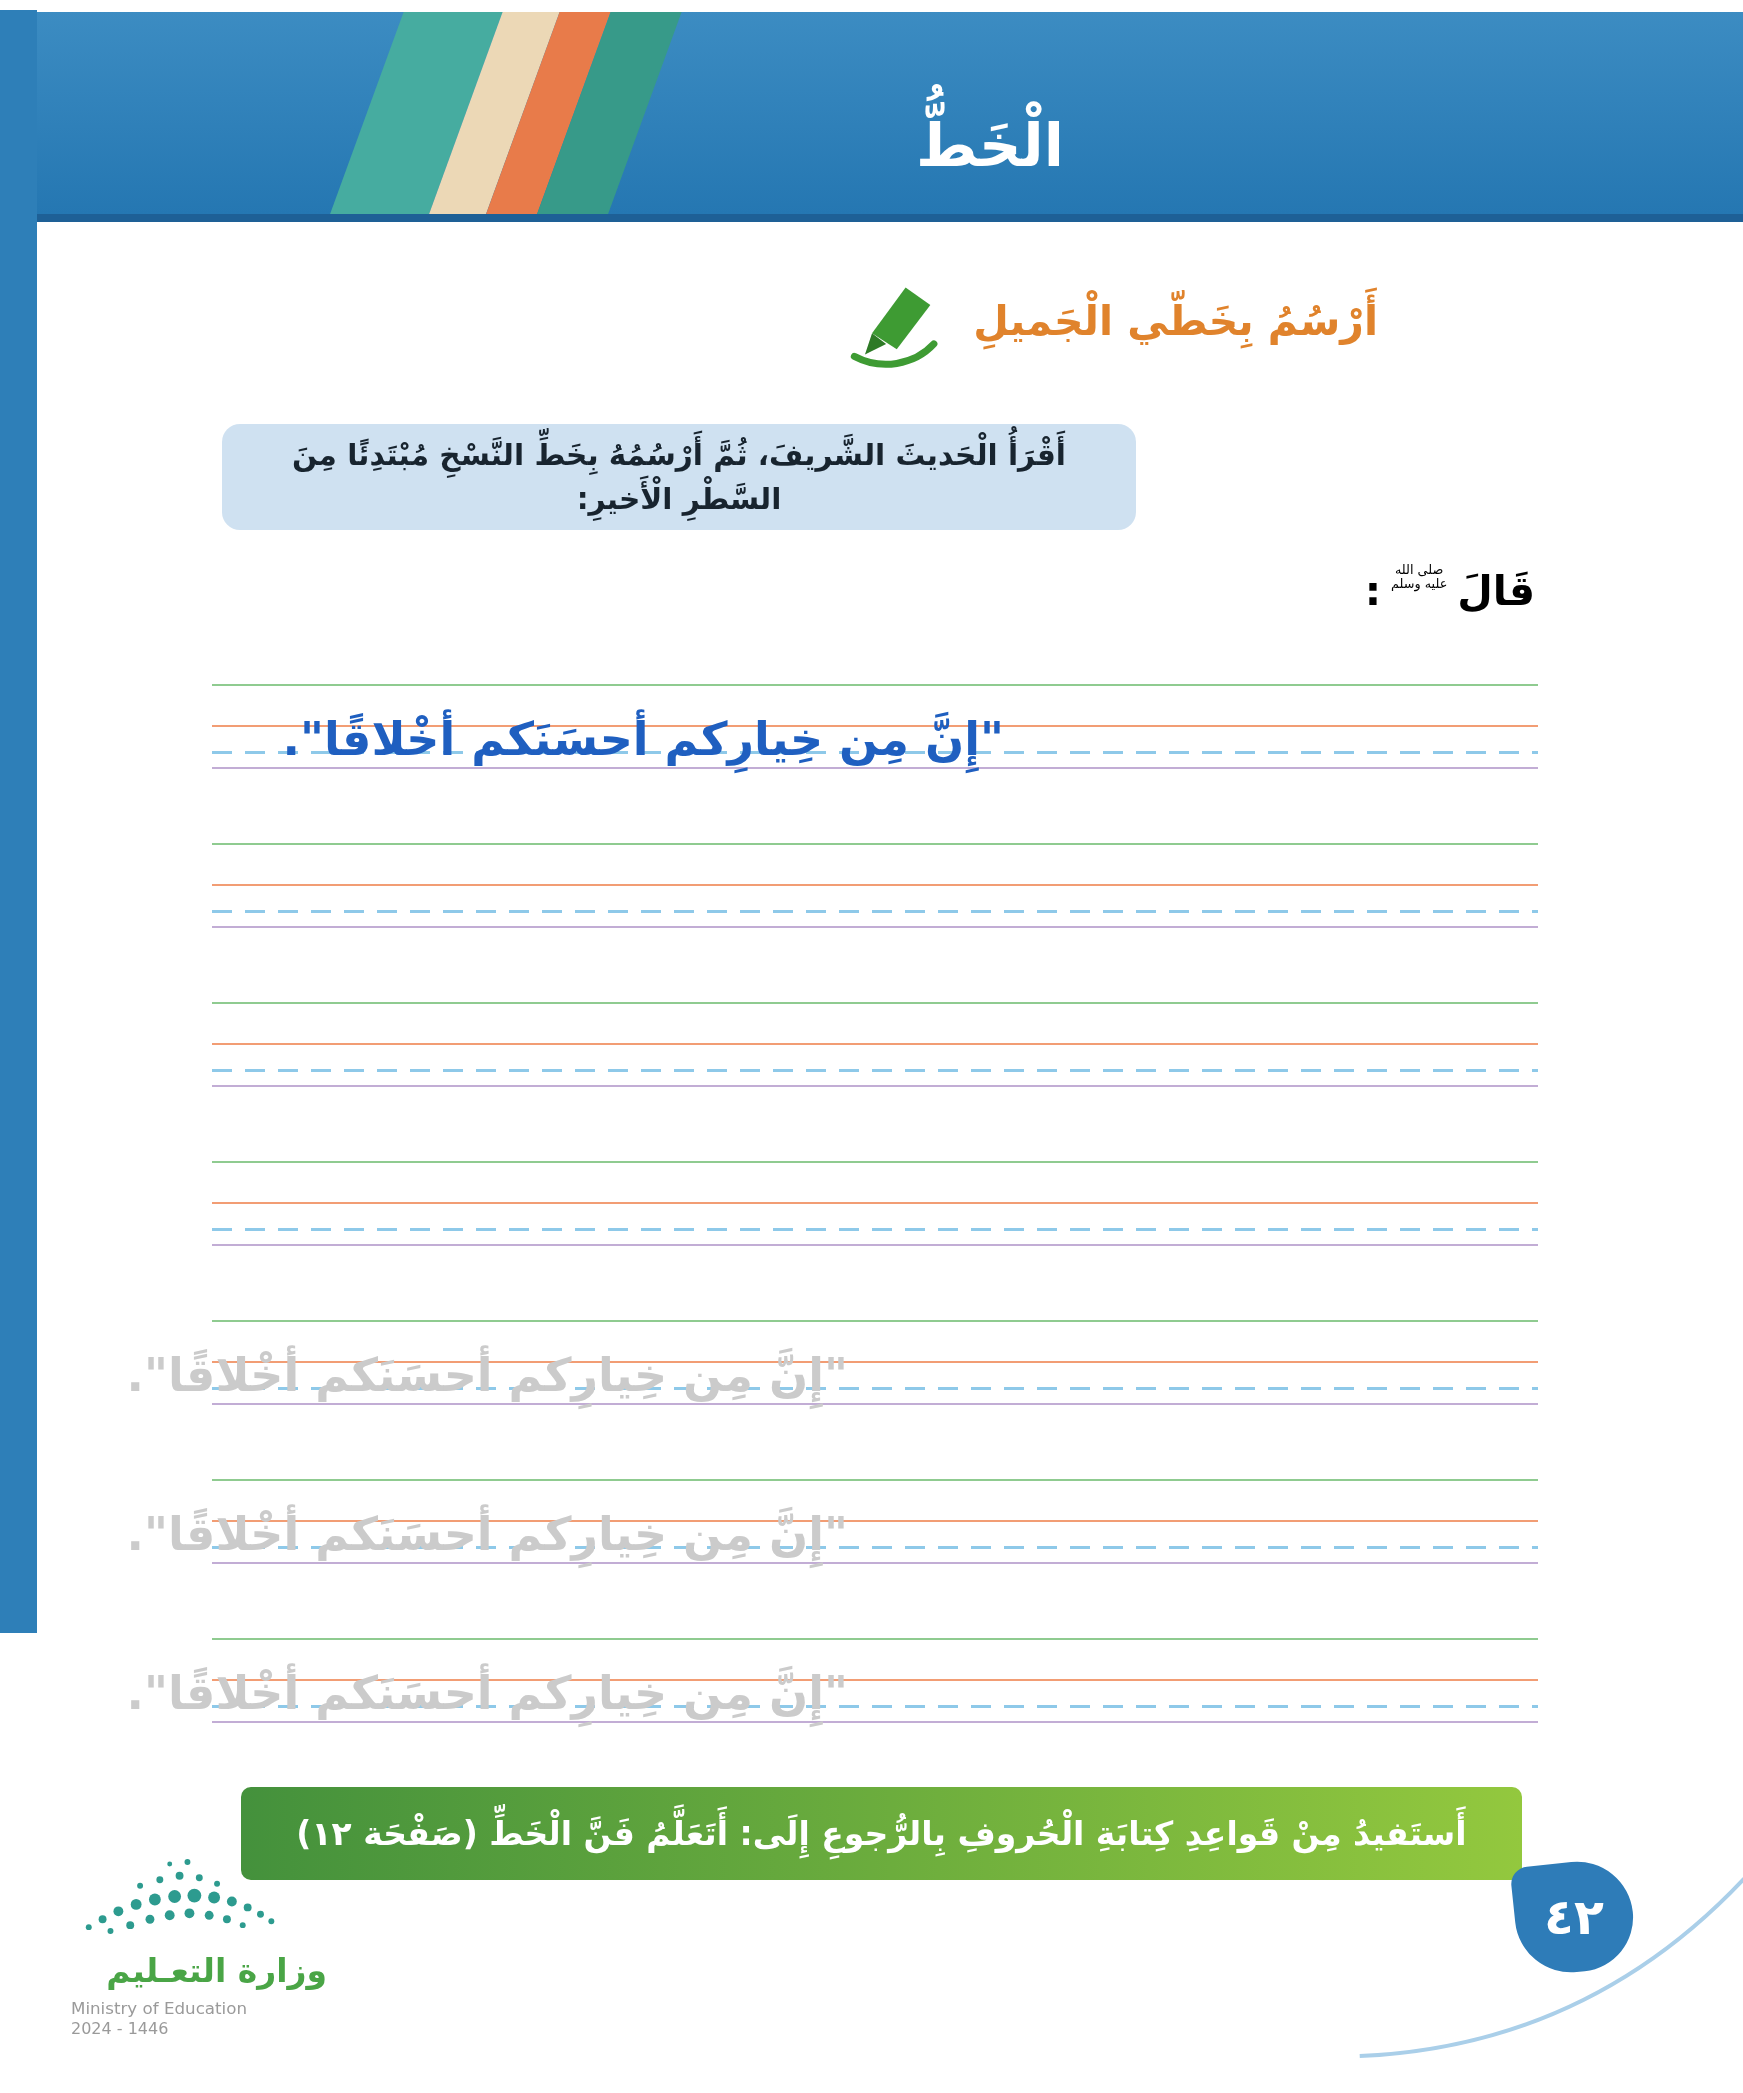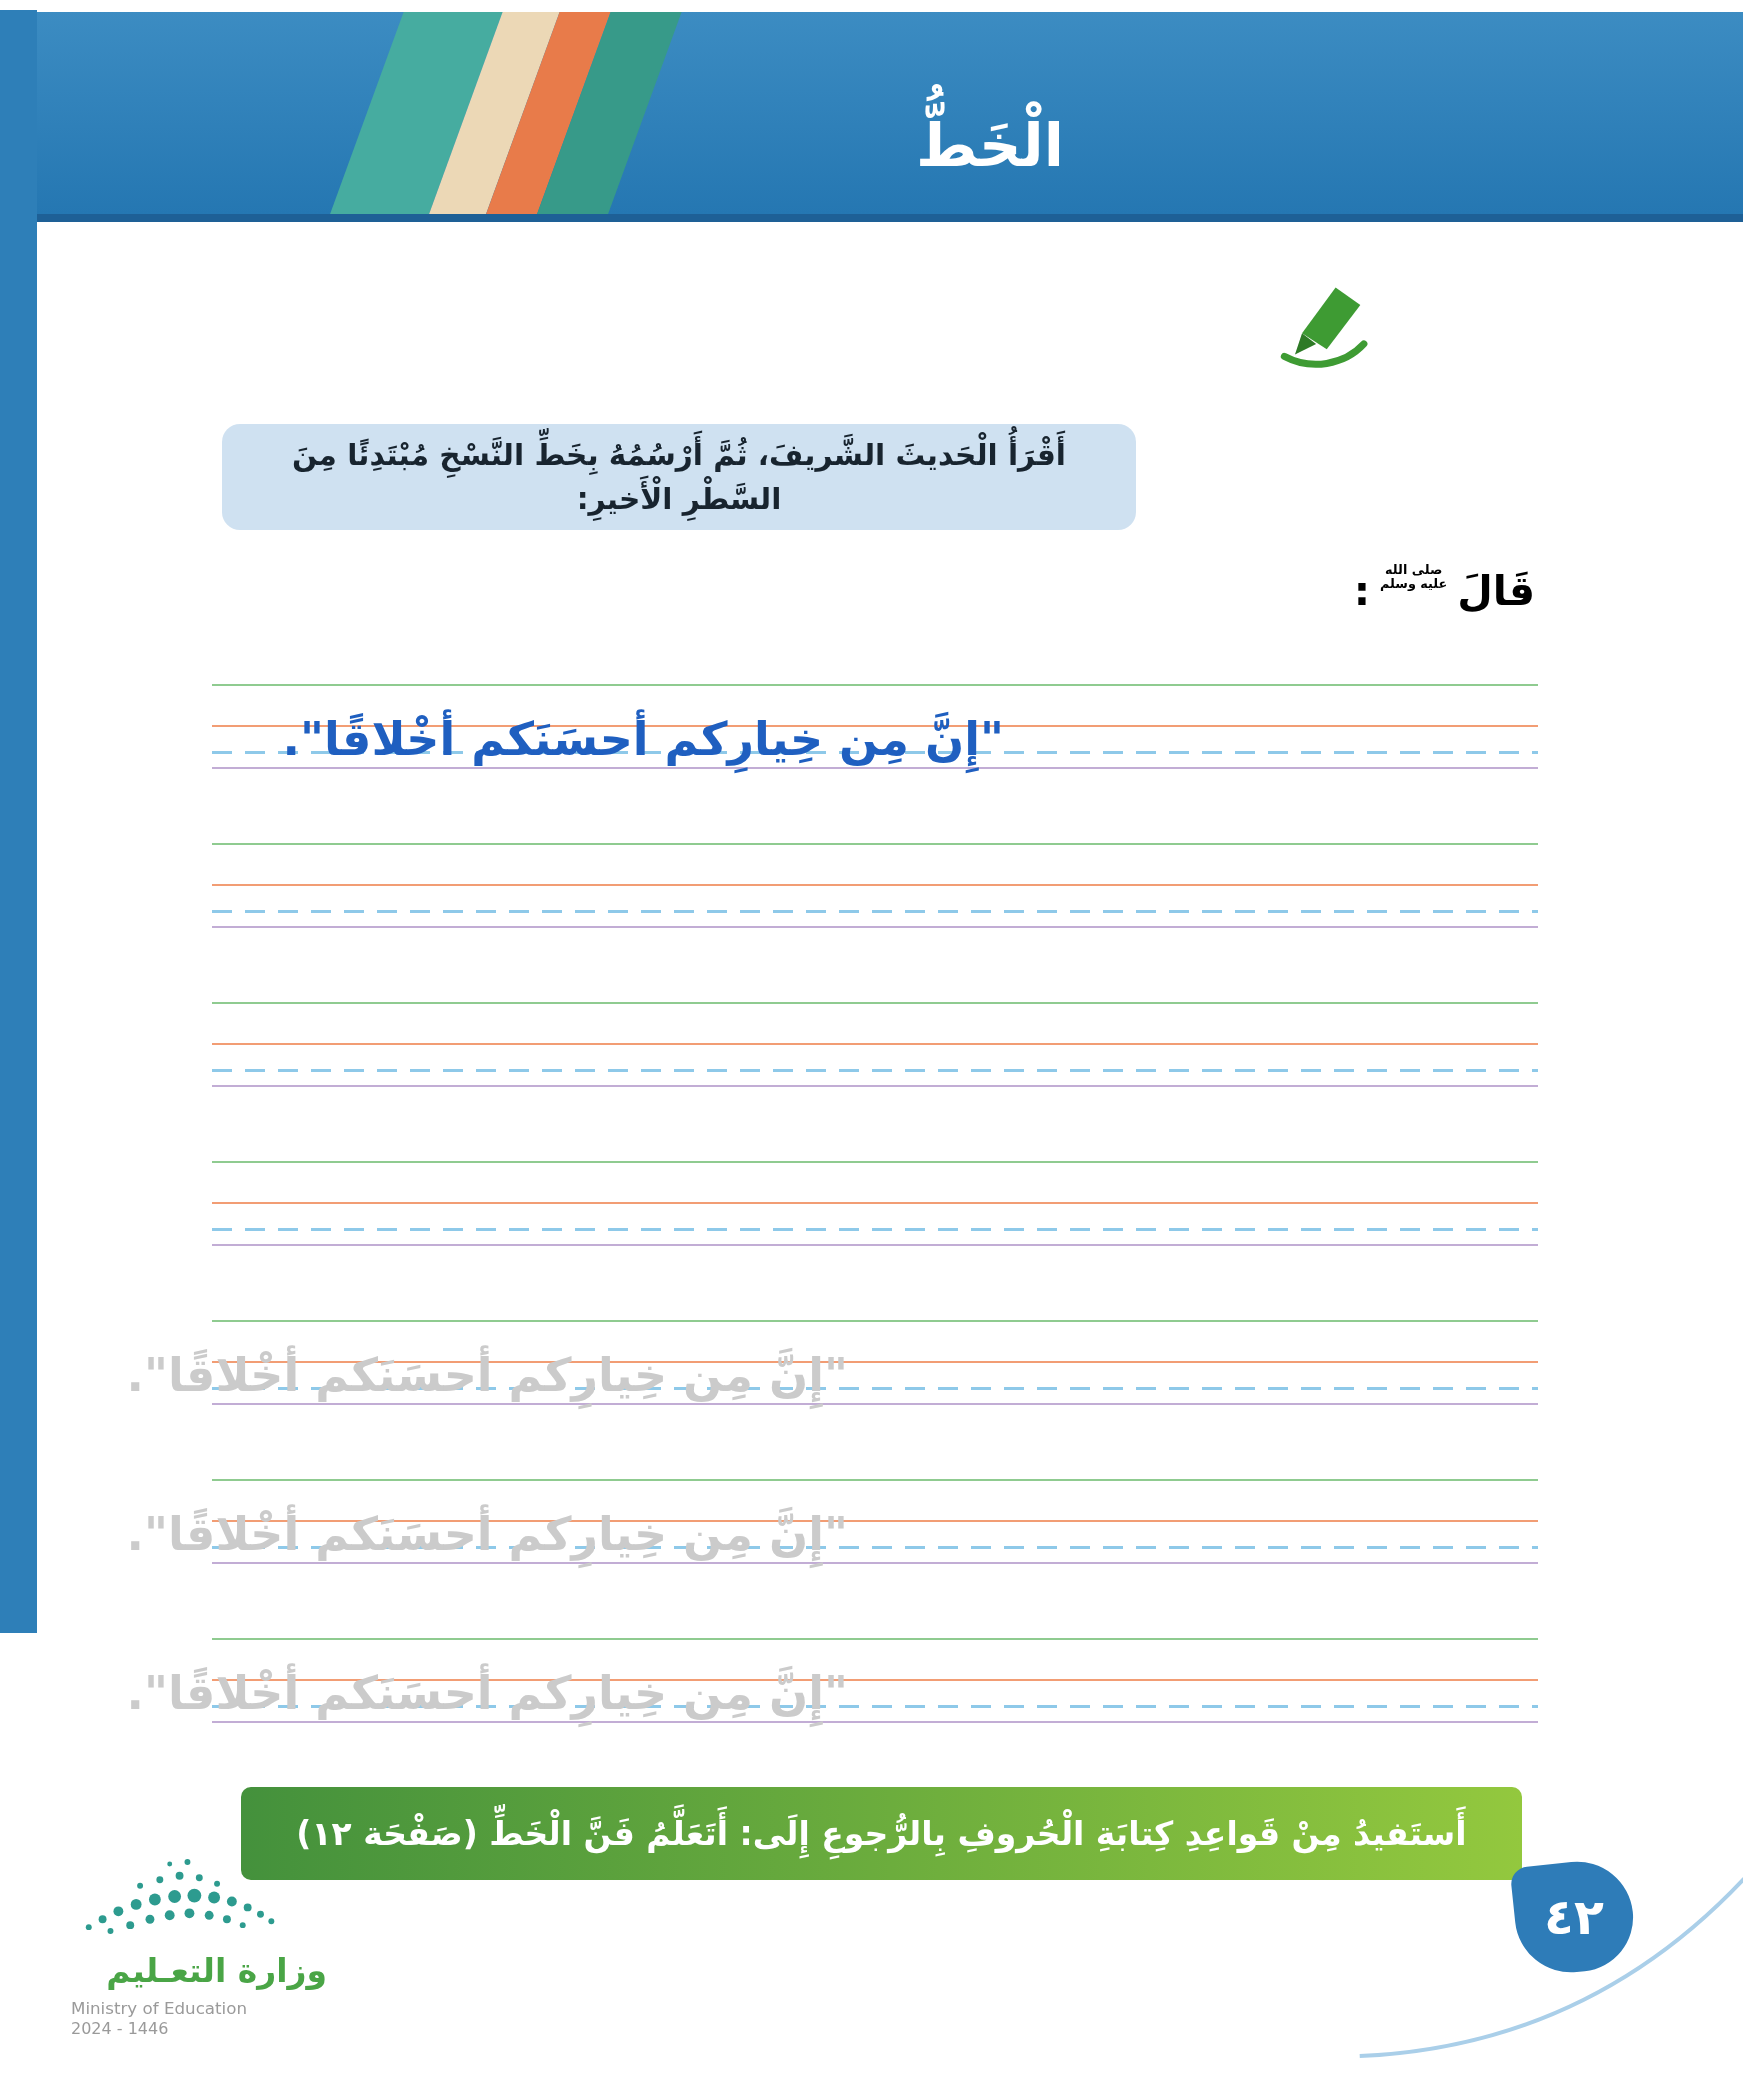--- a/index.html
+++ b/index.html
@@ -48,21 +48,21 @@
   }
 
   
   .qala {
     position:absolute; top:567px; right:209px;
     display:flex; align-items:flex-start; gap:9.9px; color:#000000;
   }
   .said-label, .qala-colon { font-size:41px; font-weight:bold; line-height:1.2; }
   .pbuh {
     display:inline-flex; flex-direction:column; align-items:center;
-    font-size:12.8px; font-weight:bold; line-height:1.1; transform:translateY(-3.9px);
+    font-size:12.8px; font-weight:normal; line-height:1.1; transform:translateY(-3.9px);
   }
 
   
   .lines-area { position:absolute; top:684px; left:212px; width:1326px; }
   .line-set { position:relative; height:85px; margin-bottom:74px; }
   .rule { position:absolute; left:0; right:0; }
   .rule-green  { top:0;    border-top:2.5px solid #8fcb90; }
   .rule-orange { top:41px; border-top:2.5px solid #f29d74; }
   .rule-dashed { top:67px; height:3px;
     background:repeating-linear-gradient(90deg,#8ec9e9 0 19.7px, rgba(0,0,0,0) 19.7px 33px); }
@@ -118,20 +118,21 @@
 
   <header class="banner">
     <div class="stripe s1"></div>
     <div class="stripe s2"></div>
     <div class="stripe s3"></div>
     <div class="stripe s4"></div>
     <h1 class="banner-title">الْخَطُّ</h1>
   </header>
 
   <div class="activity-heading" dir="rtl">
+    <span class="heading-text">أَرْسُمُ بِخَطّي الْجَميلِ</span>
     <span class="marker-icon">
       <svg viewBox="0 0 120 120" xmlns="http://www.w3.org/2000/svg">
         <path d="M34 74 L72 22 L100 42 L62 92 Z" fill="#3e9b33"></path>
         <path d="M34 74 L26 98 L50 86 Z" fill="#2e7a26"></path>
         <path d="M14 100 C 44 116, 82 110, 104 86" stroke="#3e9b33" stroke-width="8" fill="none" stroke-linecap="round"></path>
       </svg>
     </span>
   </div>
 
   <div class="instruction-box" dir="rtl">

